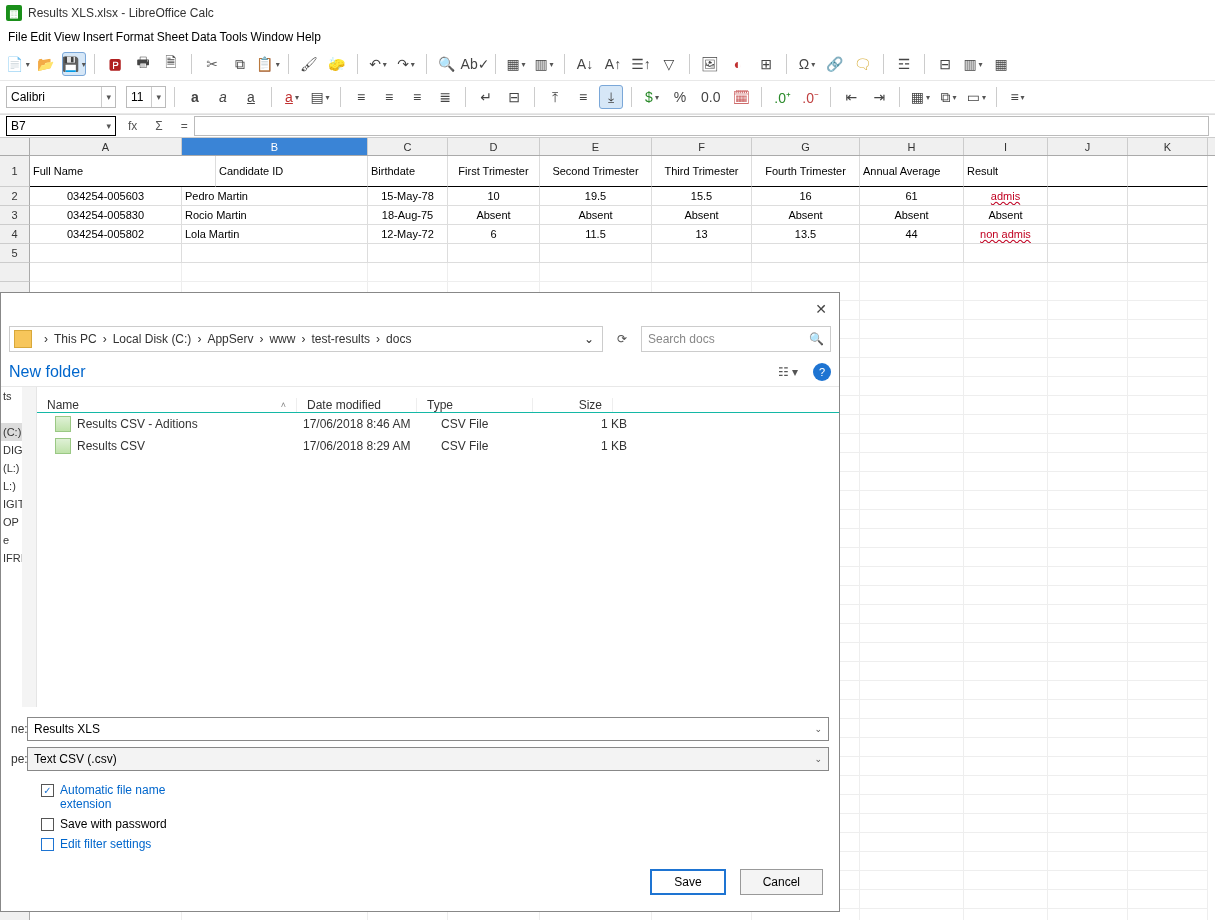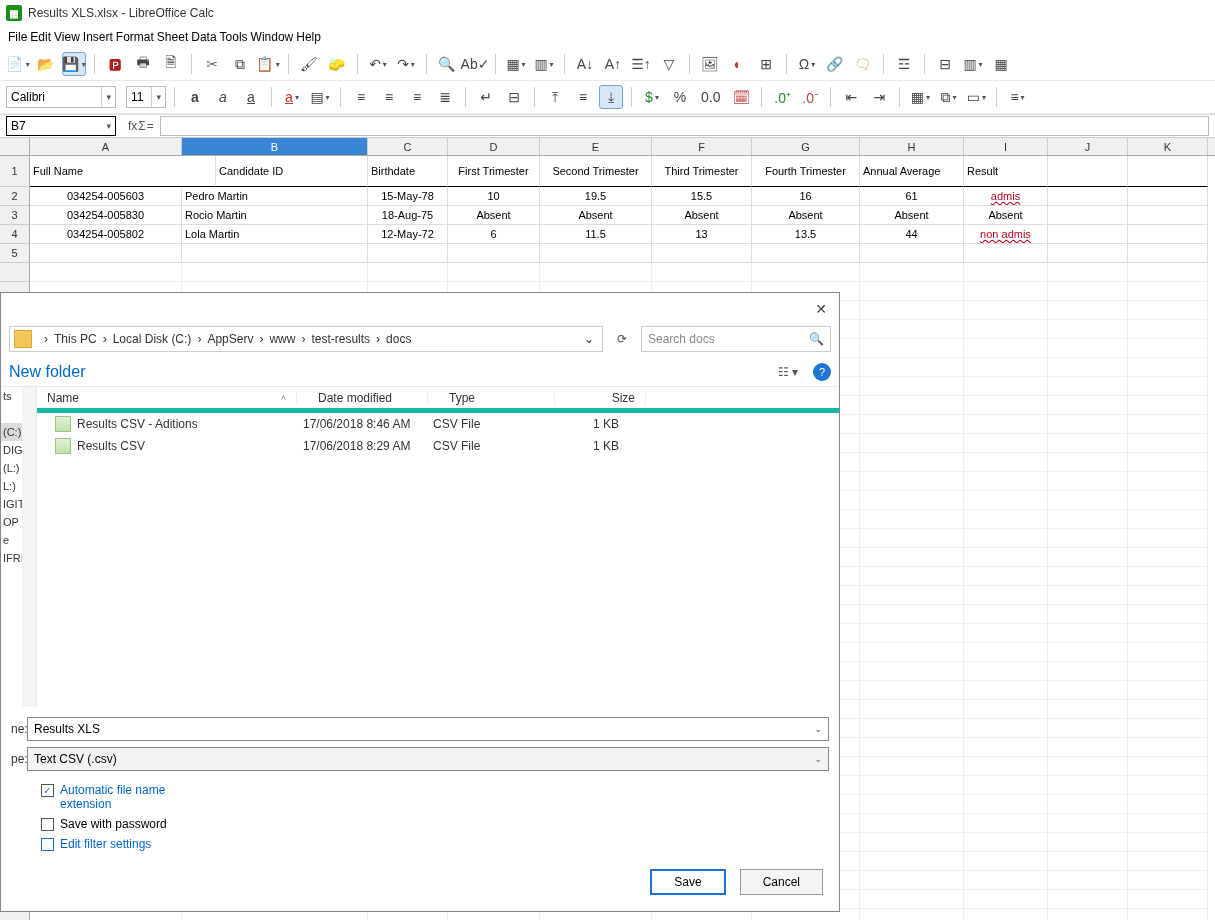--- a/index.html
+++ b/index.html
@@ -24,21 +24,21 @@
 
 .font-box, .size-box { height: 22px; border: 1px solid #bbb; background: #fff; display: flex; align-items: center; padding: 0 4px; }
 .font-box { width: 110px; }
 .size-box { width: 40px; margin-left:6px;}
 .combo-arrow { margin-left:auto; font-size:9px; color:#555; padding-left:4px; border-left:1px solid #ccc; height:100%; display:flex; align-items:center; }
 
 
 .formula-bar { height: 24px; display: flex; align-items: center; border-top:1px solid #ddd; border-bottom: 1px solid #ccc; }
 .name-box { width: 110px; height: 20px; border: 1px solid #000000; margin: 0 6px; display: flex; align-items: center; padding: 0 4px; background:#fff; }
 .name-box .combo-arrow{border:none;}
-.fx-btns { display: flex; gap: 1px; padding: 0 6px; color:#555; }
+.fx-btns { display: flex; gap: 18px; padding: 0 6px; color:#555; }
 .fx-input { flex: 1; height: 20px; border: 1px solid #bbb; margin-right: 6px; background:#fff; }
 
 
 .sheet-wrap { position: relative; }
 .col-headers { display: flex; background: #f0f0f0; border-bottom: 1px solid #aaa; height: 18px; }
 .corner { width: 30px; border-right: 1px solid #aaa; background: #f0f0f0; }
 .col-h { border-right: 1px solid #ccc; text-align: center; font-size: 11px; color: #333; display:flex; align-items:center; justify-content:center; }
 .col-h.sel { background: #3a84d6; color: #fff; }
 .row { display: flex; height: 19px; }
 .row .row-h { width: 30px; background: #f0f0f0; border-right: 1px solid #aaa; border-bottom: 1px solid #ccc; text-align: center; font-size: 11px; display:flex; align-items:center; justify-content:center; color:#333; }
@@ -68,30 +68,30 @@
 .new-folder{color:#0066cc; font-size:16px;}
 .view-btn{margin-left:auto; color:#555; width:30px; height:22px; display:flex;align-items:center;justify-content:center;}
 .help-ico{width:18px;height:18px;border-radius:50%;background:#1e74d2;color:#fff;display:flex;align-items:center;justify-content:center;font-size:11px;margin-left:10px;}
 
 .dlg-body{display:flex; height:320px;}
 .dlg-side{width:36px; border-right:1px solid #e5e5e5; position:relative; overflow:hidden;}
 .dlg-side .sider-scroll{position:absolute; right:0; top:0; width:14px; height:100%; background:#f4f4f4;}
 .dlg-side .side-item{font-size:11px; color:#333; padding:3px 2px; white-space:nowrap;}
 .dlg-side .side-item.sel{background:#dcdcdc;}
 .dlg-files{flex:1; }
-.file-hdr{display:flex; height:26px; align-items:center; border-bottom:5px solid #14b8a6; font-size:12px; color:#333;gap:11px;}
+.file-hdr{display:flex; height:26px; align-items:flex-end; border-bottom:1px solid #14b8a6; font-size:12px; color:#333;}
 .file-hdr div{padding:0 10px; border-right:1px solid #eee;}
 .fh-name{width:260px; display:flex; align-items:center;}
 .fh-name .sort{margin-left:auto; font-size:9px; color:#888;}
 .fh-date{width:120px;} .fh-type{width:116px;} .fh-size{width:80px; text-align:right; border-right:none;}
 .file-row{display:flex; height:22px; align-items:center; font-size:12px; color:#333;}
 .file-row .ico{width:16px;height:16px;margin:0 6px 0 18px; background:linear-gradient(#dff1d6,#bfe2aa); border:1px solid #9ac884;}
 .file-row .fname{width:226px;}
 .file-row .fdate{width:130px;}
-.file-row .ftype{width:116px;}
+.file-row .ftype{width:116px;margin-left:8px;}
 .file-row .fsize{width:70px; text-align:right;}
 
 .dlg-bottom{padding:10px 10px 0 10px;}
 .field-row{display:flex; align-items:center; margin-bottom:6px;}
 .field-lab{width:16px; text-align:right; font-size:12px; color:#333; white-space:nowrap; overflow:hidden;}
 .field-input{flex:1; height:24px; border:1px solid #888; padding:0 6px; font-size:12px; display:flex; align-items:center; background:#fff;}
 .field-input .combo-arrow{border:none;}
 .checks{padding:6px 0 0 30px;}
 .chk-row{display:flex; align-items:flex-start; gap:6px; margin-bottom:6px; font-size:12px;}
 .chk{width:13px;height:13px;border:1px solid #555; display:flex;align-items:center;justify-content:center; font-size:10px; color:#1e74d2; margin-top:1px;}

